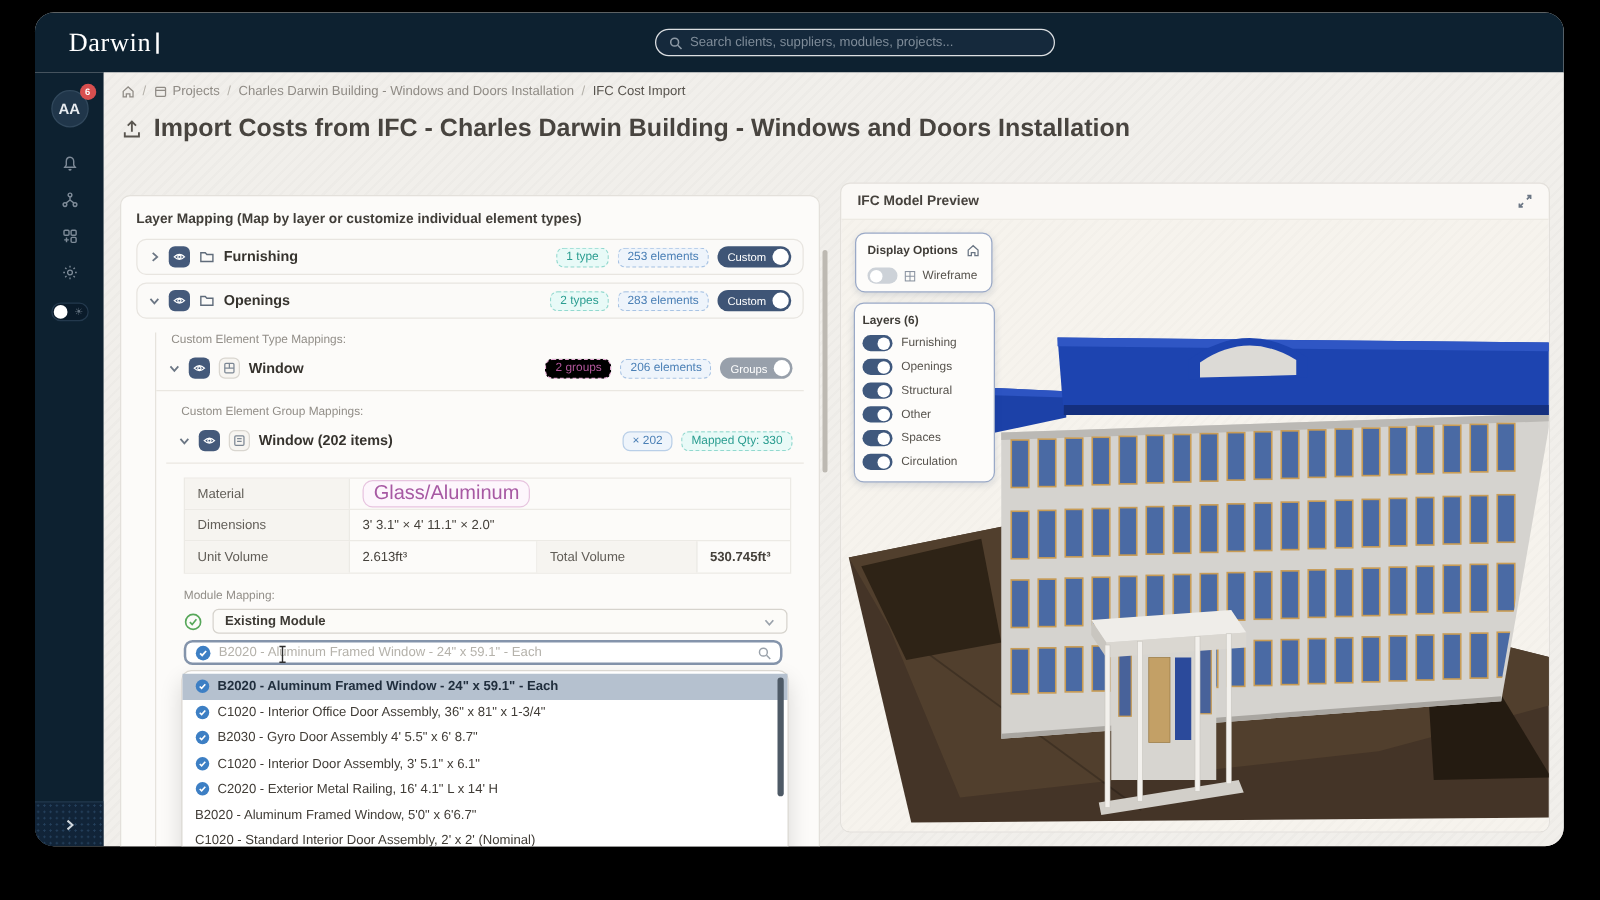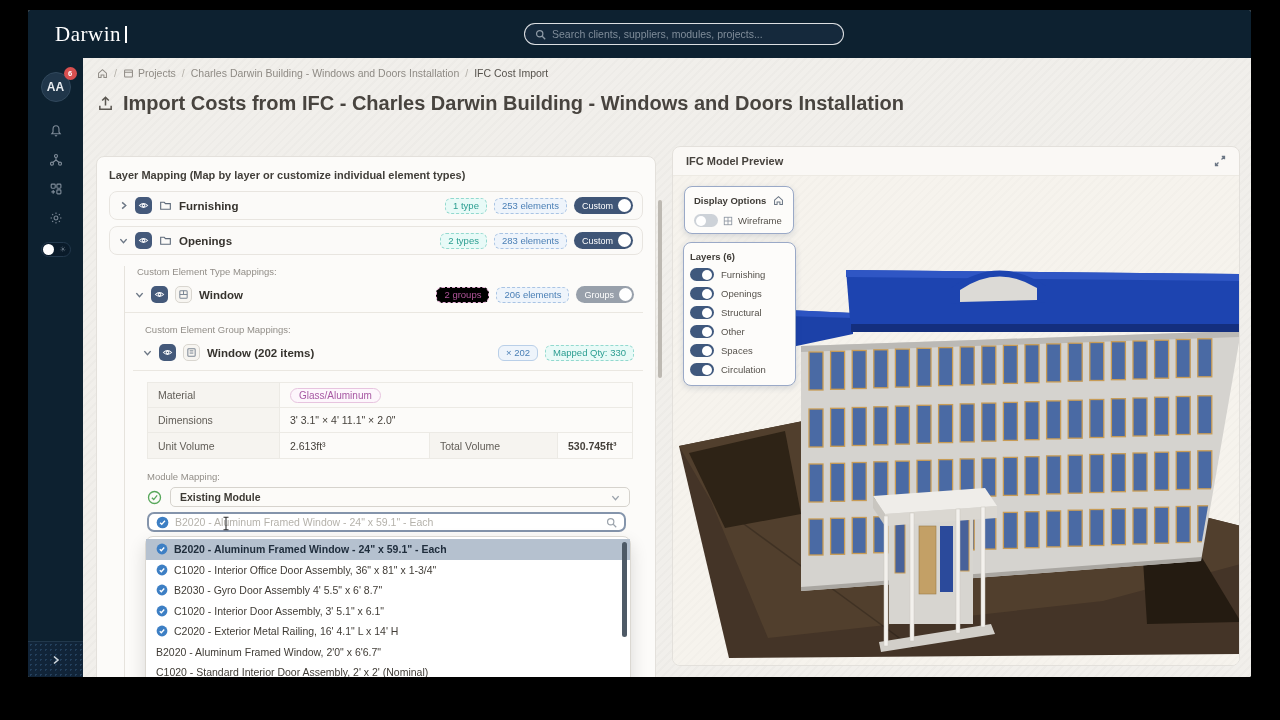--- a/index.html
+++ b/index.html
@@ -1,19 +1,19 @@
 <!DOCTYPE html>
 <html><head>
 <meta charset="utf-8">
 <style>
   * { margin:0; padding:0; box-sizing:border-box; }
   body { width:1280px; height:720px; background:#000; position:relative; overflow:hidden;
          font-family:"Liberation Sans", sans-serif; }
   .app { position:absolute; left:28px; top:10px; width:1223px; height:667px;
-         background:#f1efeb; border-radius:2px; overflow:hidden;
+         background:#f1efeb; border-radius:15px; overflow:hidden;
          box-shadow:0 6px 24px rgba(0,0,0,.65); }
 
   
   .topbar { height:48px; background:#0d2130; display:flex; align-items:center; position:relative; }
   .logo { font-family:"Liberation Serif", serif; color:#fff; font-size:21px; margin-left:27px; letter-spacing:.5px; }
   .caret { display:inline-block; width:2px; height:17px; background:#fff; margin-left:4px; vertical-align:-3px; }
   .search { position:absolute; left:496px; top:13px; width:320px; height:22px; border-radius:11px;
             background:#15293c; border:1px solid rgba(255,255,255,.85); display:flex; align-items:center;
             gap:6px; padding:0 10px; color:#7f8c99; font-size:10.5px; }
   .search svg { flex:none; }
@@ -82,21 +82,21 @@
   .detail-table { margin:11px 0 0 22px; width:486px; border:1px solid #eceae5; font-size:10.5px; }
   .trow { display:flex; border-bottom:1px solid #eceae5; height:25px; }
   .trow:last-child { border-bottom:none; }
   .tlabel { width:132px; background:#f6f4f0; color:#615d57; display:flex; align-items:center;
             padding-left:10px; border-right:1px solid #eceae5; flex:none; }
   .tval { flex:1; display:flex; align-items:center; padding-left:10px; color:#45413b; }
   .tval.w { flex:none; width:150px; border-right:1px solid #eceae5; }
   .tlabel2 { width:128px; background:#f6f4f0; color:#615d57; display:flex; align-items:center;
              padding-left:10px; border-right:1px solid #eceae5; flex:none; }
   .bold { font-weight:bold; }
-  .mat-pill { font-size:10px; color:#a759a3; background:#fdf6fc; border:1px solid #e7c4df;
+  .mat-pill { font-size:16px; color:#a759a3; background:#fdf6fc; border:1px solid #e7c4df;
               border-radius:8px; padding:1px 8px; }
 
   .mm-label { font-size:9.5px; color:#928e88; margin:12px 0 5px 22px; }
   .module-row { display:flex; align-items:center; gap:8px; margin-left:22px; }
   .select { width:460px; height:20px; border:1px solid #d6d3cd; border-radius:5px; background:#fcfbf8;
             display:flex; align-items:center; padding:0 9px; font-size:10.5px; font-weight:bold; color:#3d3a34; }
   .select .sp { flex:1; }
   .search-box { margin:5px 0 0 22px; width:479px; height:20px; border:2px solid #8494ab; border-radius:7px;
                 background:#fff; display:flex; align-items:center; gap:6px; padding:0 7px; position:relative; }
   .ghost-text { flex:1; font-size:10.5px; color:#b5b2ab; white-space:nowrap; overflow:hidden; }
@@ -427,21 +427,21 @@
               <div class="dd-item">
                 <span class="dd-check">
                   <svg width="12" height="12" viewBox="0 0 14 14">
                     <circle cx="7" cy="7" r="6.3" fill="#3d7fc4"></circle>
                     <path d="M4.4 7.2 L6.2 9 L9.6 5.2" fill="none" stroke="#fff" stroke-width="1.5"></path>
                   </svg>
                 </span>
                 <span>C2020 - Exterior Metal Railing, 16' 4.1" L x 14' H</span>
               </div>
               <div class="dd-item">
-                <span>B2020 - Aluminum Framed Window, 2'0" x 6'6.7"</span>
+                <span>B2020 - Aluminum Framed Window, 5'0" x 6'6.7"</span>
               </div>
               <div class="dd-item">
                 <span>C1020 - Standard Interior Door Assembly, 2' x 2' (Nominal)</span>
               </div>
             </div>
         </div>
       </div>
 
       <div class="panel-scroll"></div>
 

